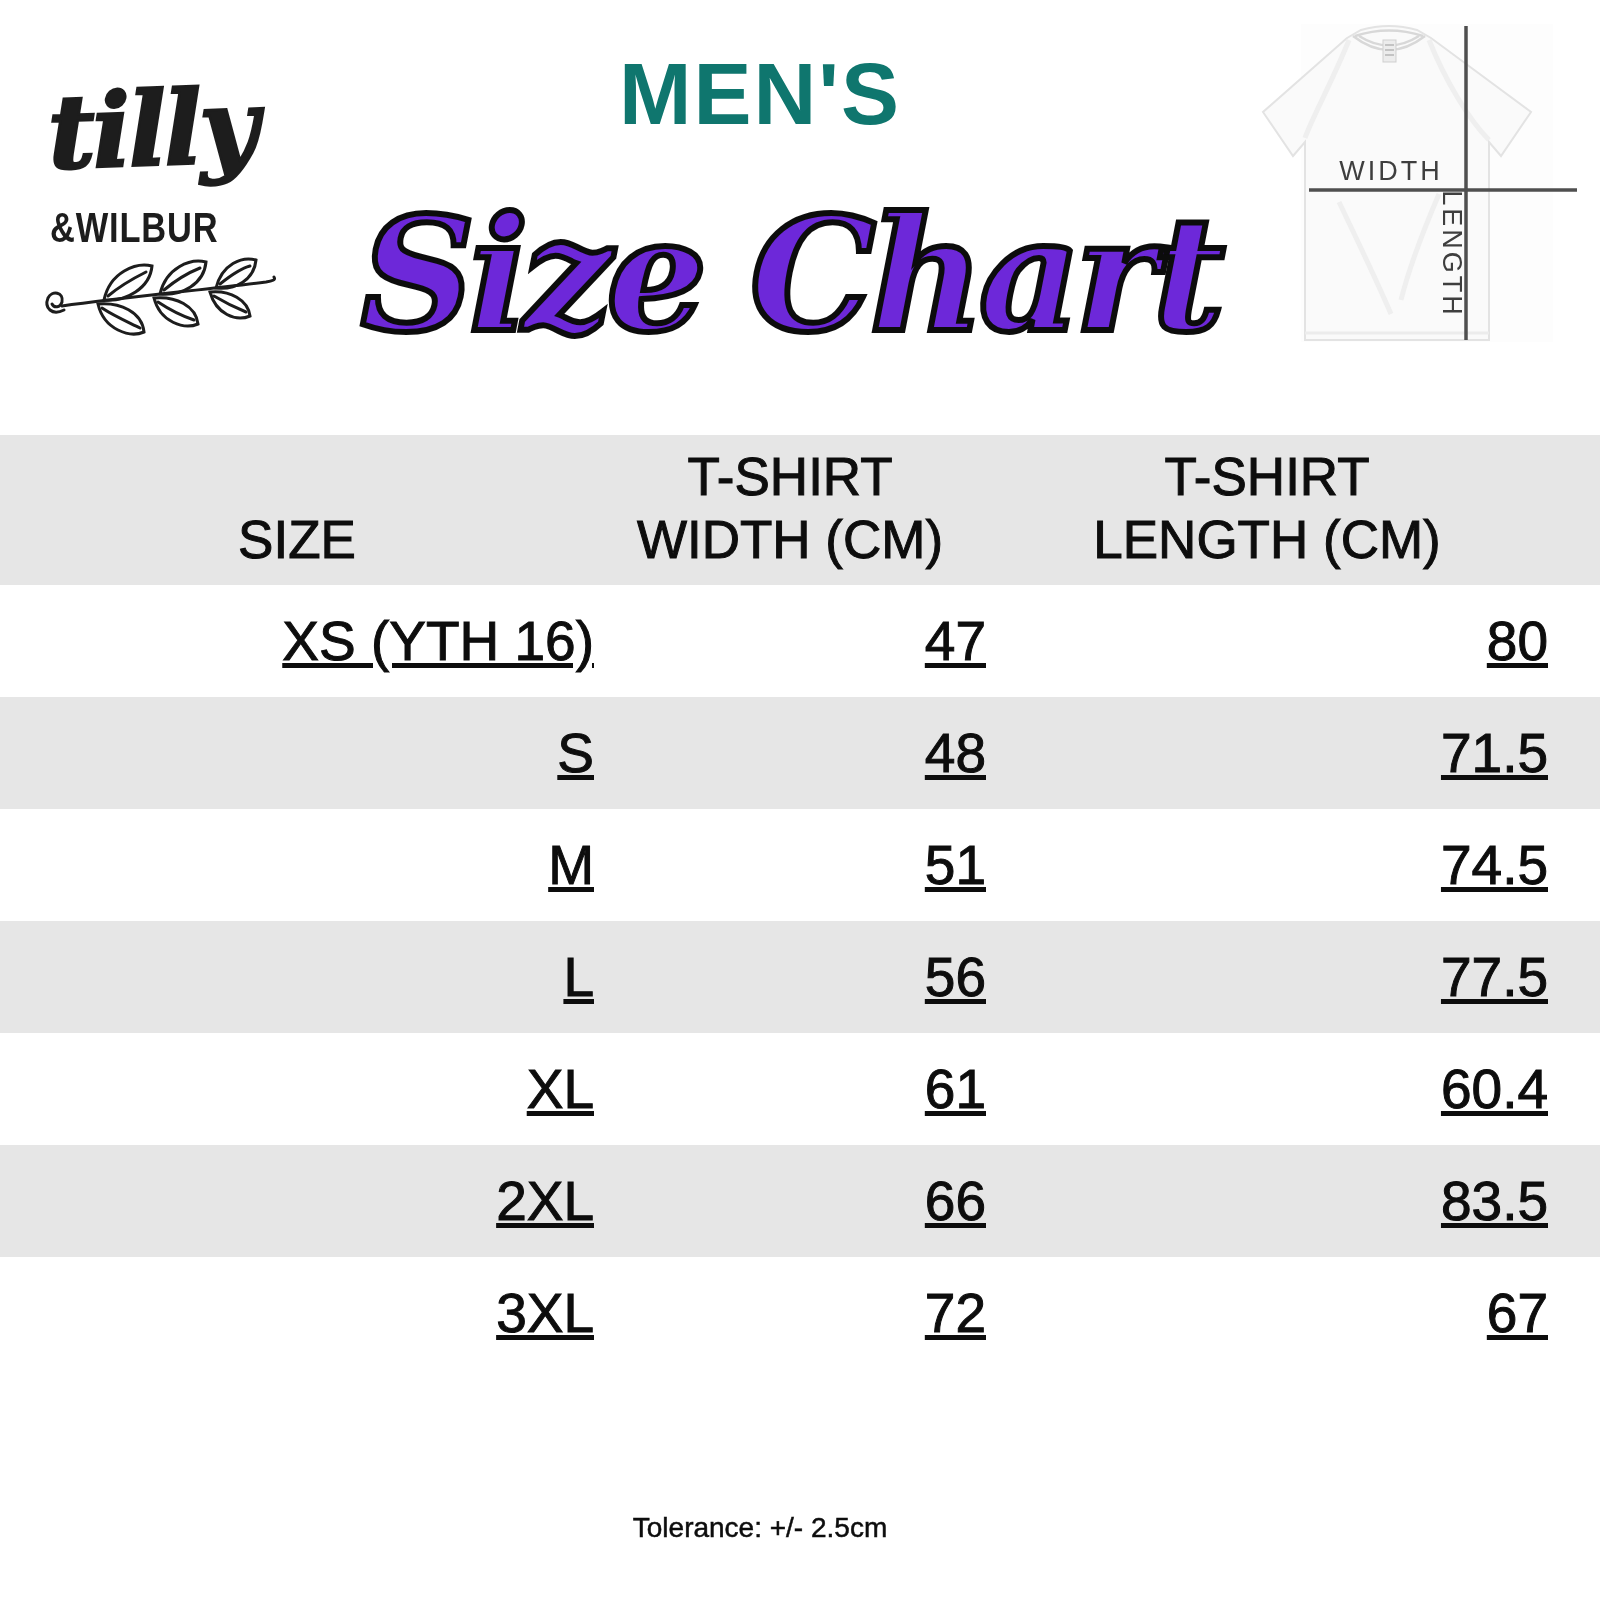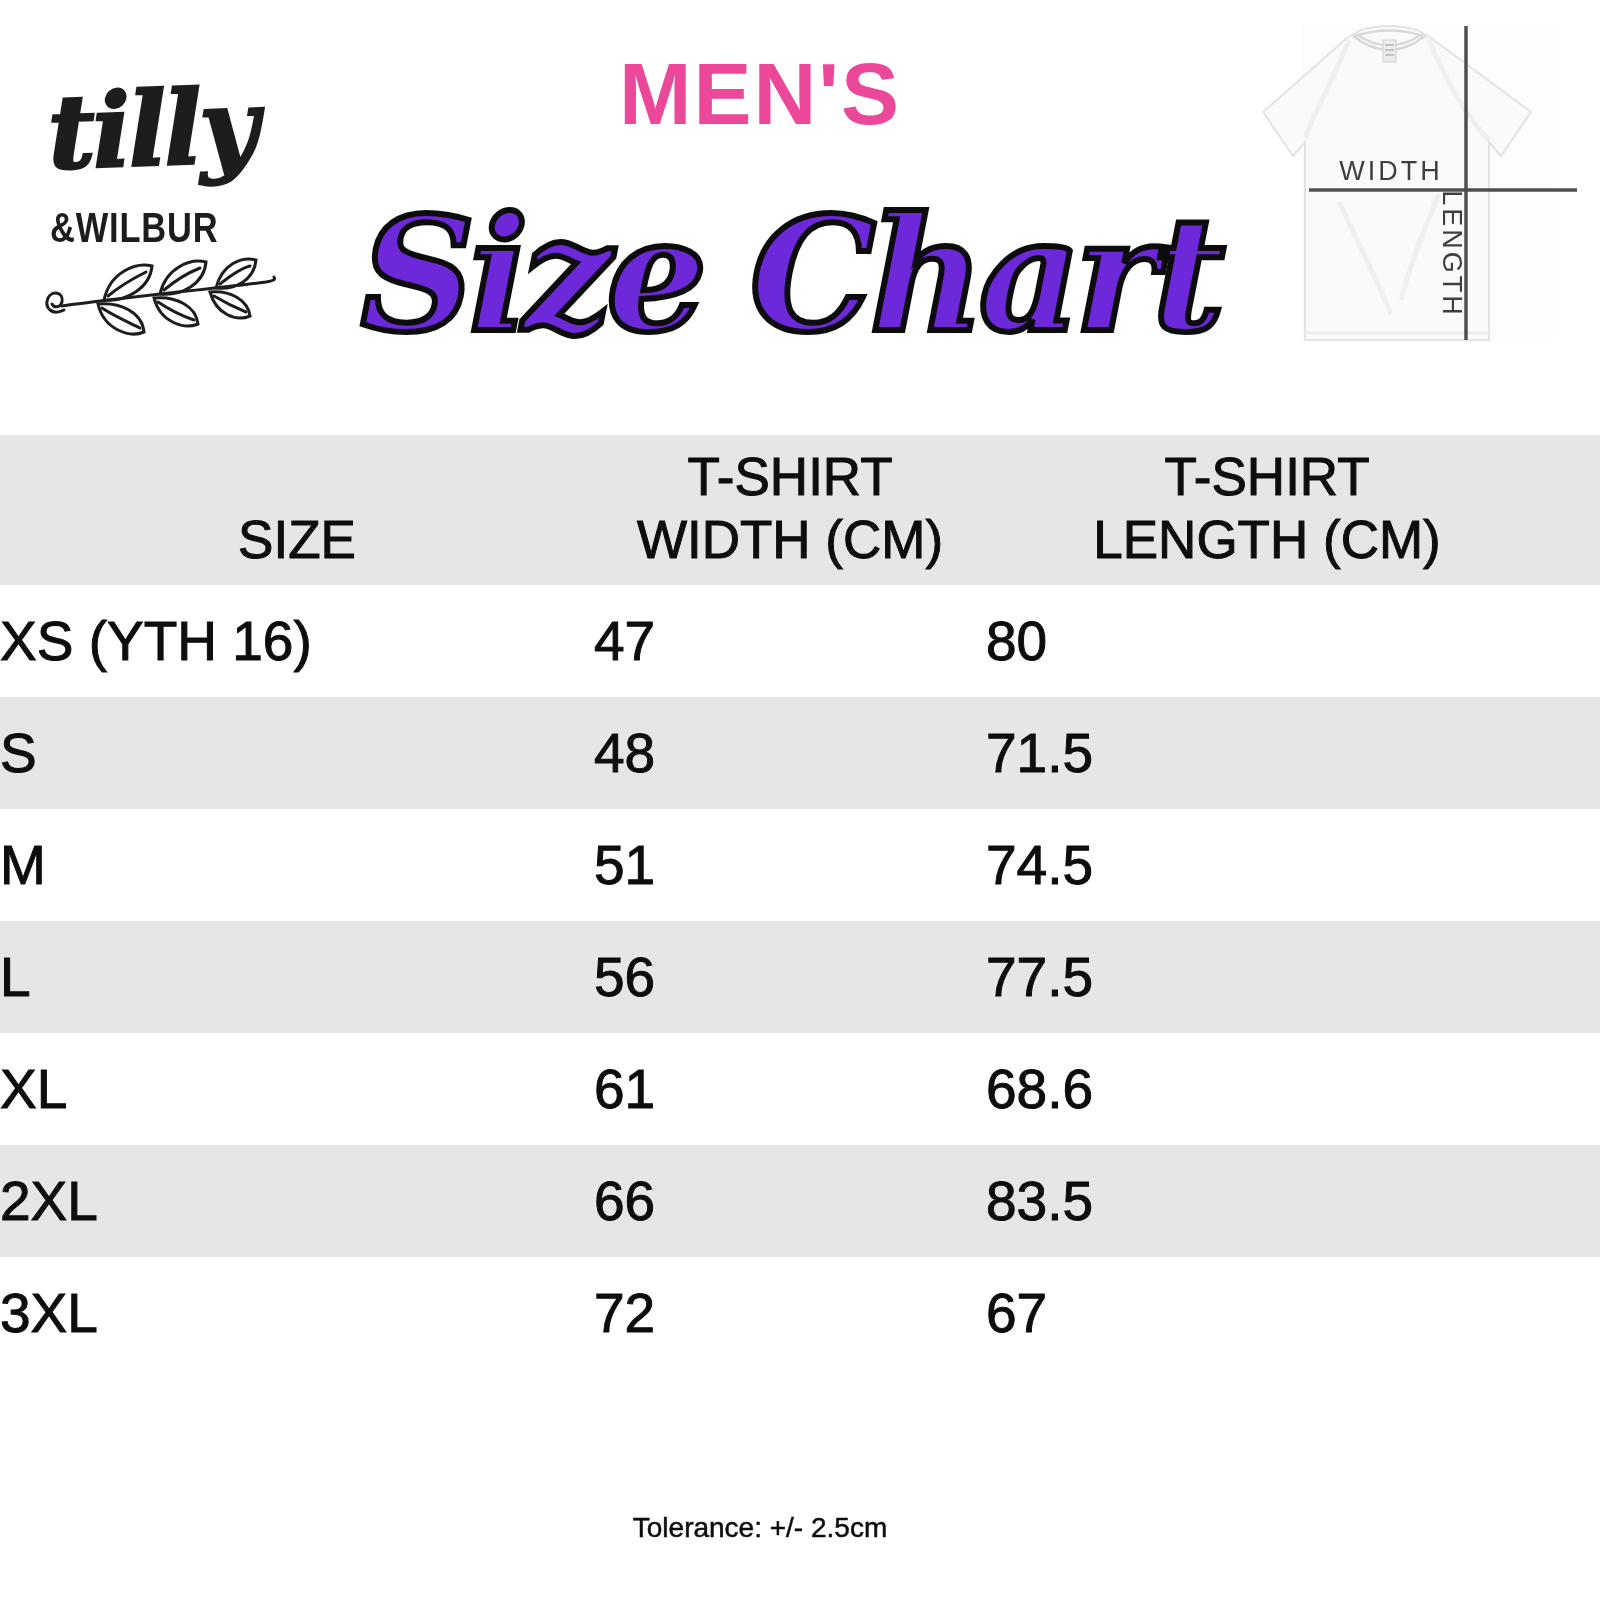--- a/index.html
+++ b/index.html
@@ -21,21 +21,21 @@
     position:absolute;left:10px;top:126px;
     font-weight:700;font-size:42px;letter-spacing:1px;color:#1d1d1d;
     transform:scaleX(0.82);transform-origin:left center;
     white-space:nowrap;
   }
   .logo-branch{position:absolute;left:0px;top:172px;}
   
   .category{
     position:absolute;left:160px;top:44px;width:1200px;
     text-align:center;font-weight:700;font-size:87px;letter-spacing:2px;
-    color:#ec4899;
+    color:#0f766e;
   }
   .main-title{
     position:absolute;left:190px;top:188px;width:1200px;
     text-align:center;
     font-family:"DejaVu Serif",serif;font-style:italic;font-weight:700;
     font-size:158px;line-height:1.1;letter-spacing:-6px;color:#6d28d9;
     -webkit-text-stroke:6px #0c0c0c;
     white-space:nowrap;
   }
   
@@ -54,21 +54,21 @@
     height:150px;background:#e6e6e6;
     align-items:end;padding-bottom:14px;
   }
   .thead .cell{
     text-align:center;font-size:53px;line-height:63px;
     font-weight:400;-webkit-text-stroke:1px #0d0d0d;
   }
   .trow{height:112px;align-items:center;}
   .trow:nth-child(even){background:#e6e6e6;}
   .trow .cell{
-    text-align:left;font-size:55px;font-weight:400;
+    text-align:right;font-size:55px;font-weight:400;text-decoration:underline;
     -webkit-text-stroke:1px #0d0d0d;
   }
   
   .tolerance{
     position:absolute;left:0;top:1512px;width:1520px;
     text-align:center;font-size:28px;font-weight:400;
     -webkit-text-stroke:0.5px #0d0d0d;color:#0d0d0d;
   }
 </style>
 </head>
@@ -175,21 +175,21 @@
     </div>
     <div class="trow">
       <div class="cell">L</div>
       <div class="cell">56</div>
       <div class="cell">77.5</div>
       <div class="cell"></div>
     </div>
     <div class="trow">
       <div class="cell">XL</div>
       <div class="cell">61</div>
-      <div class="cell">68.6</div>
+      <div class="cell">60.4</div>
       <div class="cell"></div>
     </div>
     <div class="trow">
       <div class="cell">2XL</div>
       <div class="cell">66</div>
       <div class="cell">83.5</div>
       <div class="cell"></div>
     </div>
     <div class="trow">
       <div class="cell">3XL</div>

